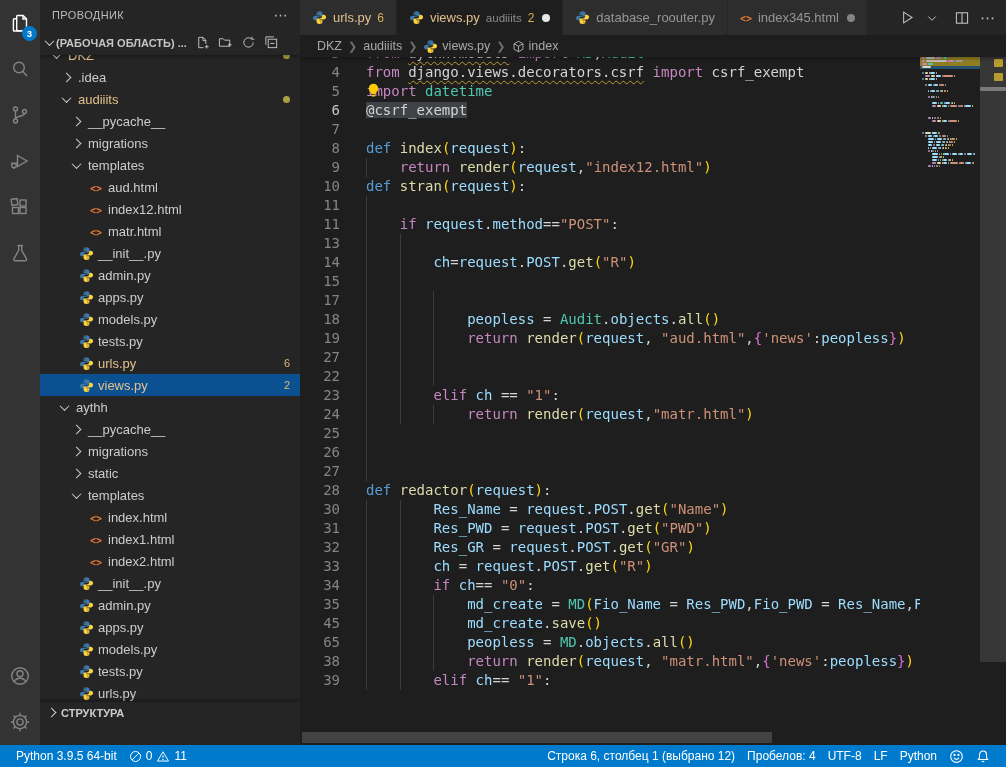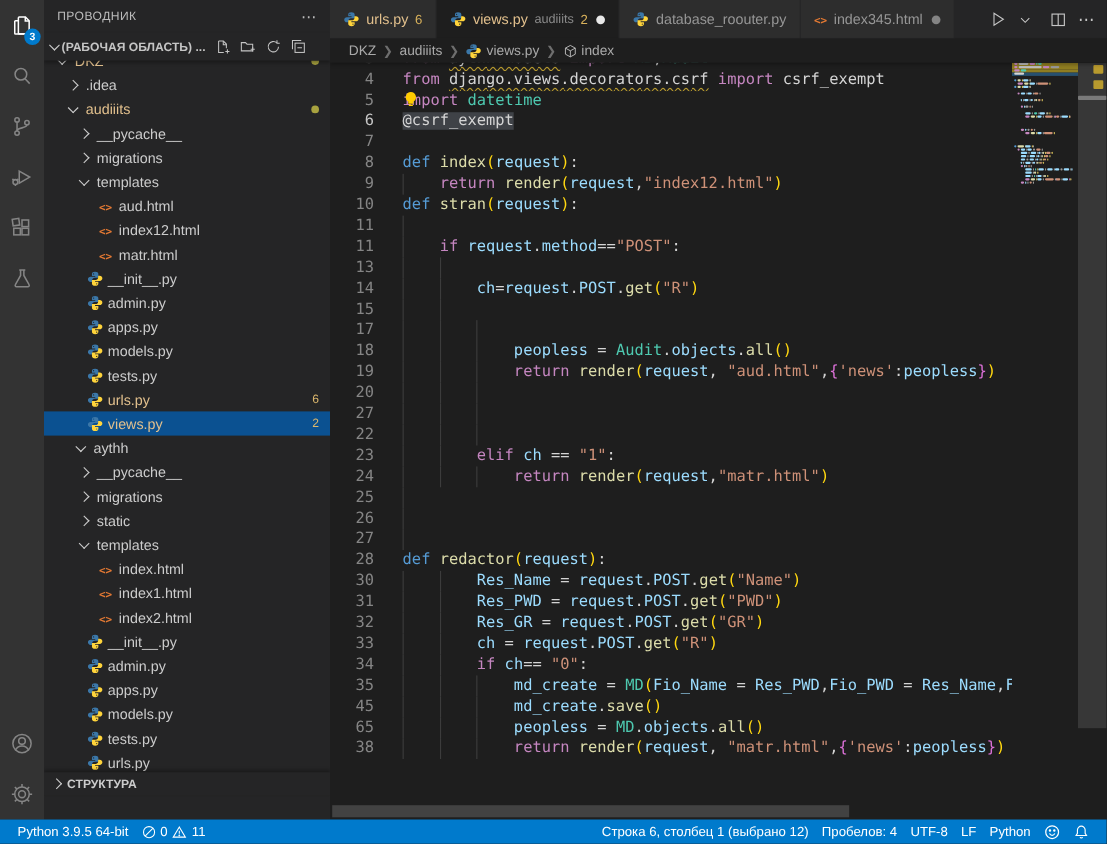--- a/index.html
+++ b/index.html
@@ -335,21 +335,21 @@
             <span>
               <svg width="15" height="15" viewBox="0 0 16 16">
                 <path fill="#3b77a8" d="M7.9 1.2c-2 0-3 .9-3 2.1v1.9h3.2v.8H3.6C2.1 6 1 7 1 8.5S2.1 11 3.6 11h1.5V9.3C5.1 8 6.2 7 7.6 7h3.5V3.3c0-1.2-1.2-2.1-3.2-2.1zM6.5 2.6a.6.6 0 1 1 0 1.2.6.6 0 0 1 0-1.2z"></path>
                 <path fill="#ffd43b" d="M8.1 14.8c2 0 3-.9 3-2.1v-1.9H7.9V10h4.5c1.5 0 2.6-1 2.6-2.5S13.9 5 12.4 5h-1.5v1.7C10.9 8 9.8 9 8.4 9H4.9v3.7c0 1.2 1.2 2.1 3.2 2.1zm1.4-1.4a.6.6 0 1 1 0-1.2.6.6 0 0 1 0 1.2z"></path>
               </svg>
             </span>
           </span>
           <span class="lbl mod">views.py</span>
           <span class="right">2</span>
         </div>
-        <div class="trow" style="top: 341px; padding-left: 25px; text-align: center;">
+        <div class="trow" style="top: 341px; padding-left: 16px; text-align: center;">
           <span class="slot">
             <span class="cv d"></span>
           </span>
           <span class="lbl">aythh</span>
         </div>
         <div class="trow" style="top: 363px; padding-left: 28px;">
           <span class="slot">
             <span class="cv r"></span>
           </span>
           <span class="lbl">__pycache__</span>
@@ -621,24 +621,20 @@
         </div>
         <div class="cl">
           <span class="ln">18</span>
           <span class="ct"><span class="gd" style="left: 0ch;"></span><span class="gd" style="left: 4ch;"></span><span class="gd" style="left: 8ch;"></span><span class="p">            </span><span class="v">peopless</span><span class="p"> = </span><span class="t">Audit</span><span class="p">.</span><span class="v">objects</span><span class="p">.</span><span class="f">all</span><span class="b">()</span></span>
         </div>
         <div class="cl">
           <span class="ln">19</span>
           <span class="ct"><span class="gd" style="left: 0ch;"></span><span class="gd" style="left: 4ch;"></span><span class="gd" style="left: 8ch;"></span><span class="p">            </span><span class="k">return </span><span class="f">render</span><span class="b">(</span><span class="v">request</span><span class="p">, </span><span class="s">"aud.html"</span><span class="p">,</span><span class="B">{</span><span class="s">'news'</span><span class="p">:</span><span class="v">peopless</span><span class="B">}</span><span class="b">)</span></span>
         </div>
         <div class="cl">
-          <span class="ln">20</span>
-          <span class="ct"><span class="gd" style="left: 0ch;"></span><span class="gd" style="left: 4ch;"></span><span class="gd" style="left: 8ch;"></span></span>
-        </div>
-        <div class="cl">
           <span class="ln">27</span>
           <span class="ct"><span class="gd" style="left: 0ch;"></span><span class="gd" style="left: 4ch;"></span><span class="gd" style="left: 8ch;"></span></span>
         </div>
         <div class="cl">
           <span class="ln">22</span>
           <span class="ct"><span class="gd" style="left: 0ch;"></span><span class="gd" style="left: 4ch;"></span><span class="gd" style="left: 8ch;"></span></span>
         </div>
         <div class="cl">
           <span class="ln">23</span>
           <span class="ct"><span class="gd" style="left: 0ch;"></span><span class="gd" style="left: 4ch;"></span><span class="p">        </span><span class="k">elif </span><span class="v">ch</span><span class="p"> == </span><span class="s">"1"</span><span class="p">:</span></span>
@@ -691,20 +687,24 @@
           <span class="ln">45</span>
           <span class="ct"><span class="gd" style="left: 0ch;"></span><span class="gd" style="left: 4ch;"></span><span class="gd" style="left: 8ch;"></span><span class="p">            </span><span class="v">md_create</span><span class="p">.</span><span class="f">save</span><span class="b">()</span></span>
         </div>
         <div class="cl">
           <span class="ln">65</span>
           <span class="ct"><span class="gd" style="left: 0ch;"></span><span class="gd" style="left: 4ch;"></span><span class="gd" style="left: 8ch;"></span><span class="p">            </span><span class="v">peopless</span><span class="p"> = </span><span class="t">MD</span><span class="p">.</span><span class="v">objects</span><span class="p">.</span><span class="f">all</span><span class="b">()</span></span>
         </div>
         <div class="cl">
           <span class="ln">38</span>
           <span class="ct"><span class="gd" style="left: 0ch;"></span><span class="gd" style="left: 4ch;"></span><span class="gd" style="left: 8ch;"></span><span class="p">            </span><span class="k">return </span><span class="f">render</span><span class="b">(</span><span class="v">request</span><span class="p">, </span><span class="s">"matr.html"</span><span class="p">,</span><span class="B">{</span><span class="s">'news'</span><span class="p">:</span><span class="v">peopless</span><span class="B">}</span><span class="b">)</span></span>
+        </div>
+        <div class="cl">
+          <span class="ln">39</span>
+          <span class="ct"><span class="gd" style="left: 0ch;"></span><span class="gd" style="left: 4ch;"></span><span class="p">        </span><span class="k">elif </span><span class="v">ch</span><span class="p">== </span><span class="s">"1"</span><span class="p">:</span></span>
         </div>
       </div>
     <div class="minimap">
         <div id="mm">
           <div class="mrow" style="top: 0px; background: rgb(143, 125, 33);">
             <span class="mseg" style="left: 2px; width: 3px; background: rgb(197, 134, 192);"></span>
             <span class="mseg" style="left: 6px; width: 8.6px; background: rgb(189, 189, 189);"></span>
             <span class="mseg" style="left: 15.6px; width: 5.4px; background: rgb(197, 134, 192);"></span>
             <span class="mseg" style="left: 22px; width: 1px; background: rgb(78, 201, 176);"></span>
             <span class="mseg" style="left: 23.6px; width: 1px; background: rgb(154, 154, 154);"></span>

